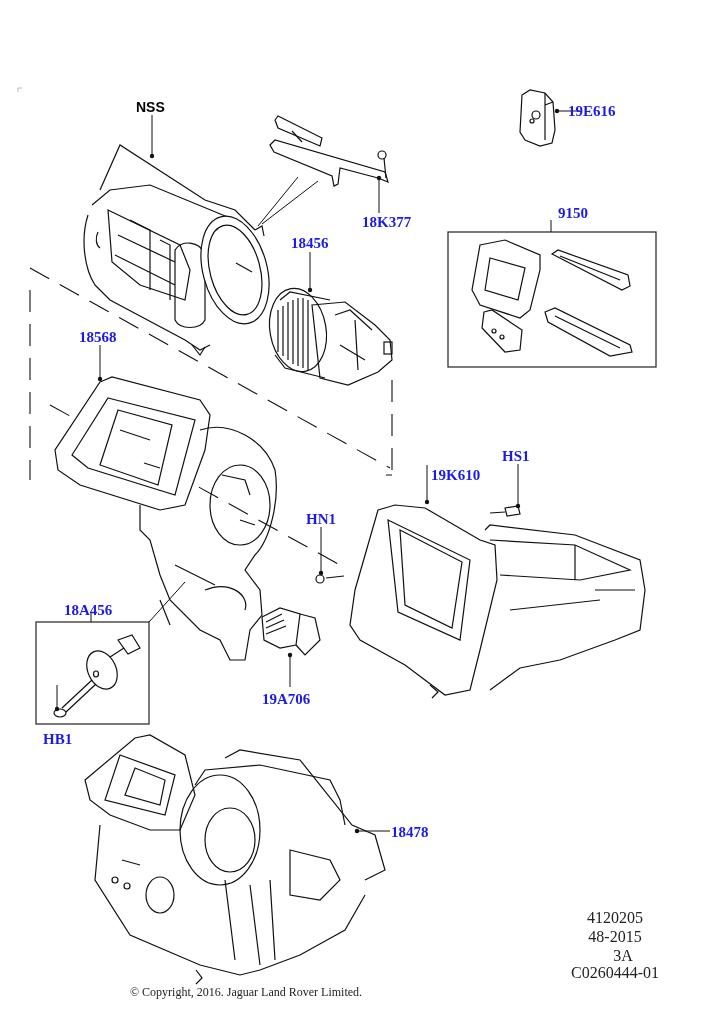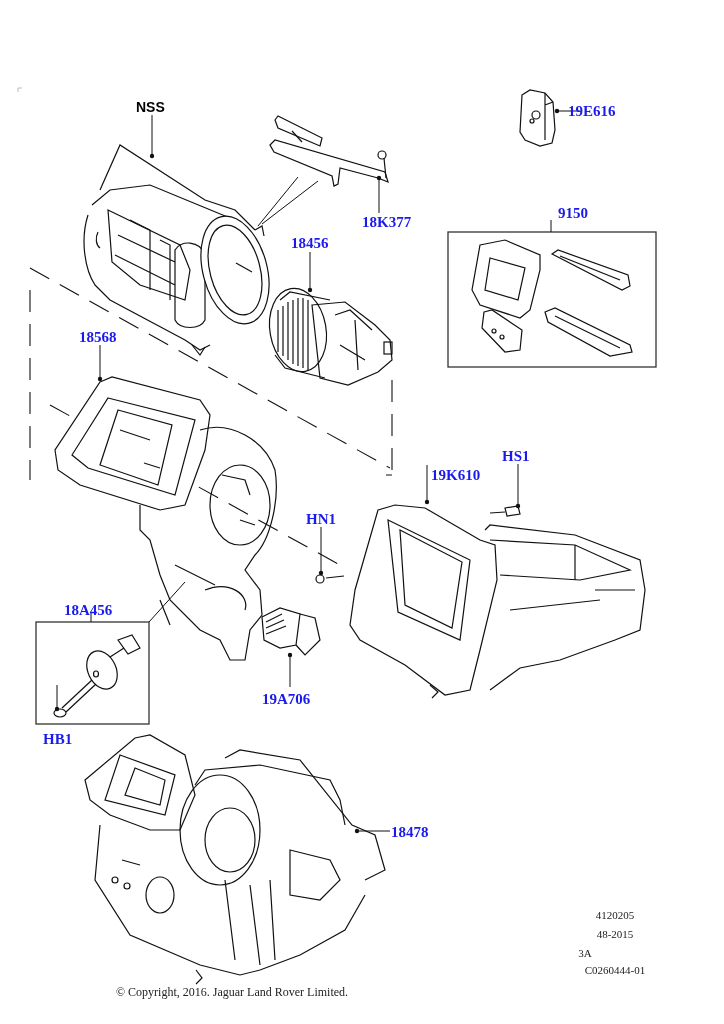--- a/index.html
+++ b/index.html
@@ -1,21 +1,21 @@
 <!DOCTYPE html>
 <html><head>
 <meta charset="utf-8">
 <style>
   html,body{margin:0;padding:0;background:#fff;}
   body{width:724px;height:1024px;position:relative;overflow:hidden;font-family:"Liberation Serif",serif;}
   #diagram{position:absolute;left:0;top:0;width:724px;height:1024px;}
   .callout{position:absolute;font-family:"Liberation Serif",serif;font-weight:bold;font-size:15px;color:#1a1aee;white-space:nowrap;cursor:pointer;line-height:1;}
   .callout.nss{font-family:"Liberation Sans",sans-serif;color:#000000;font-size:14px;}
-  .meta{position:absolute;font-family:"Liberation Serif",serif;font-size:11px;color:#222;text-align:center;line-height:1;}
-  .copyright{position:absolute;left:116px;top:985px;font-family:"Liberation Serif",serif;font-size:12px;color:#222;white-space:nowrap;}
+  .meta{position:absolute;font-family:"Liberation Serif",serif;font-size:16px;color:#222;text-align:center;line-height:1;}
+  .copyright{position:absolute;left:130px;top:985px;font-family:"Liberation Serif",serif;font-size:12px;color:#222;white-space:nowrap;}
   .part line,.part path,.part rect,.part ellipse,.part circle,.part polygon,.part polyline{stroke:#111;fill:none;stroke-width:1.2;}
   .lead{stroke:#111;stroke-width:1;fill:none;}
   .dot{fill:#111;}
   .dash{stroke:#111;stroke-width:1.1;stroke-dasharray:22 12;fill:none;}
   .box{stroke:#333;stroke-width:1.3;fill:none;}
   .fillw{fill:#fff !important;}
 </style>
 </head>
 <body>
 
@@ -200,16 +200,16 @@
 <div class="callout" style="left:400px;top:468px;margin-left:31px;">19K610</div>
 <div class="callout" style="left:502px;top:449px;">HS1</div>
 <div class="callout" style="left:306px;top:512px;text-align:center;">HN1</div>
 <div class="callout" style="left:64px;top:603px;">18A456</div>
 <div class="callout" style="left:43px;top:700px;margin-top:32px;">HB1</div>
 <div class="callout" style="left:262px;top:692px;font-family:Liberation Serif, serif;">19A706</div>
 <div class="callout" style="left:391px;top:825px;">18478</div>
 
 <div class="meta" style="left:580px;top:910px;width:70px;">4120205</div>
 <div class="meta" style="left:580px;top:929px;width:70px;">48-2015</div>
-<div class="meta" style="left:550px;top:948px;width:70px;">3A</div>
+<div class="meta" style="left:588px;top:948px;width:70px;">3A</div>
 <div class="meta" style="left:565px;top:965px;width:100px;">C0260444-01</div>
 
 <div class="copyright">© Copyright, 2016. Jaguar Land Rover Limited.</div>
 
 </body></html>

